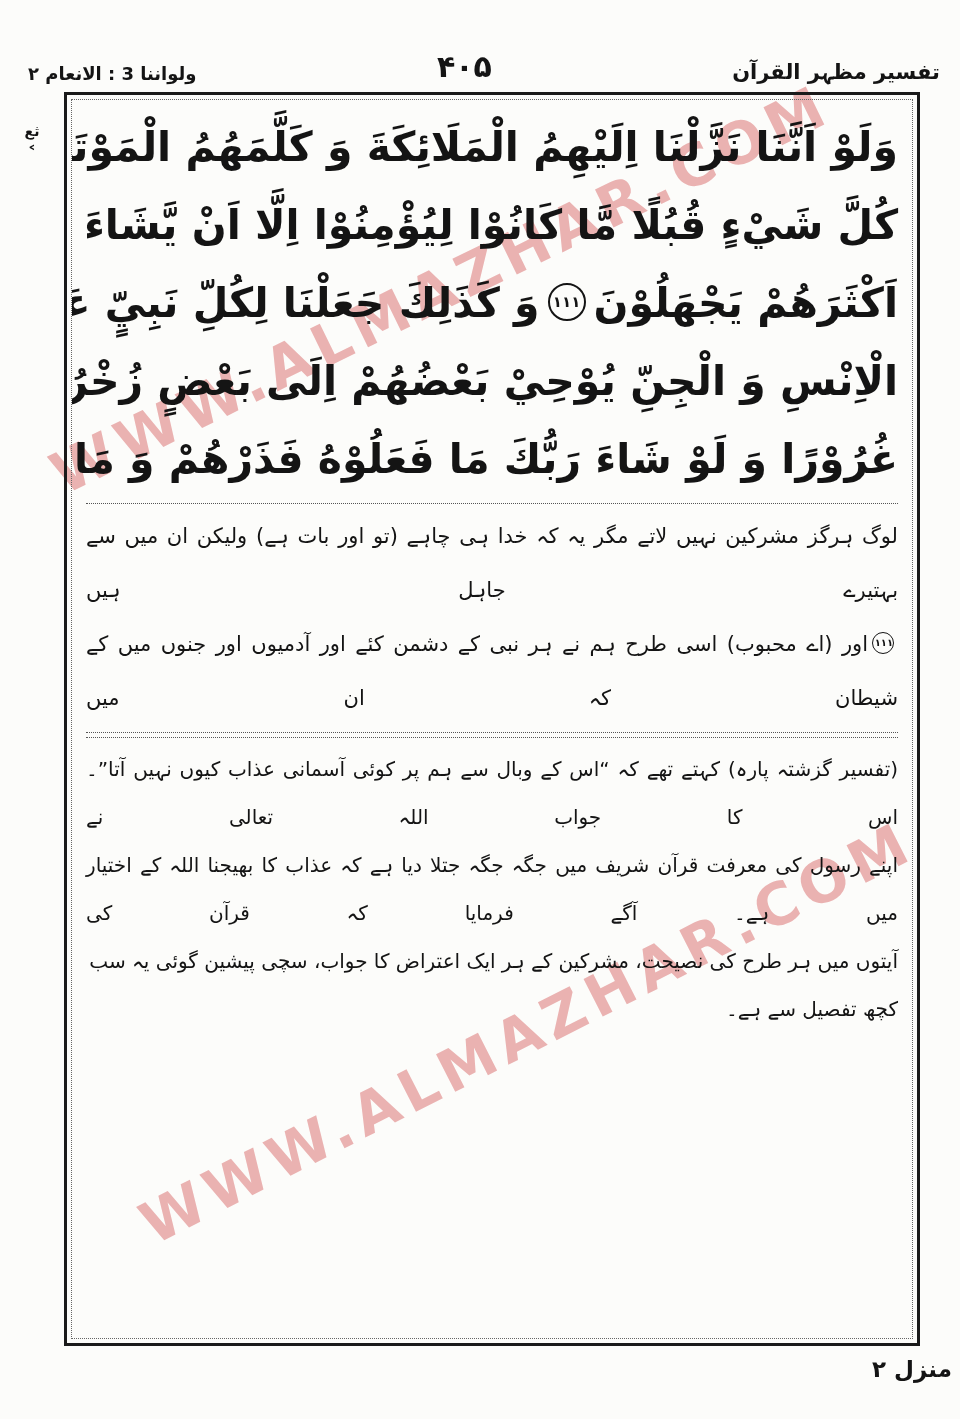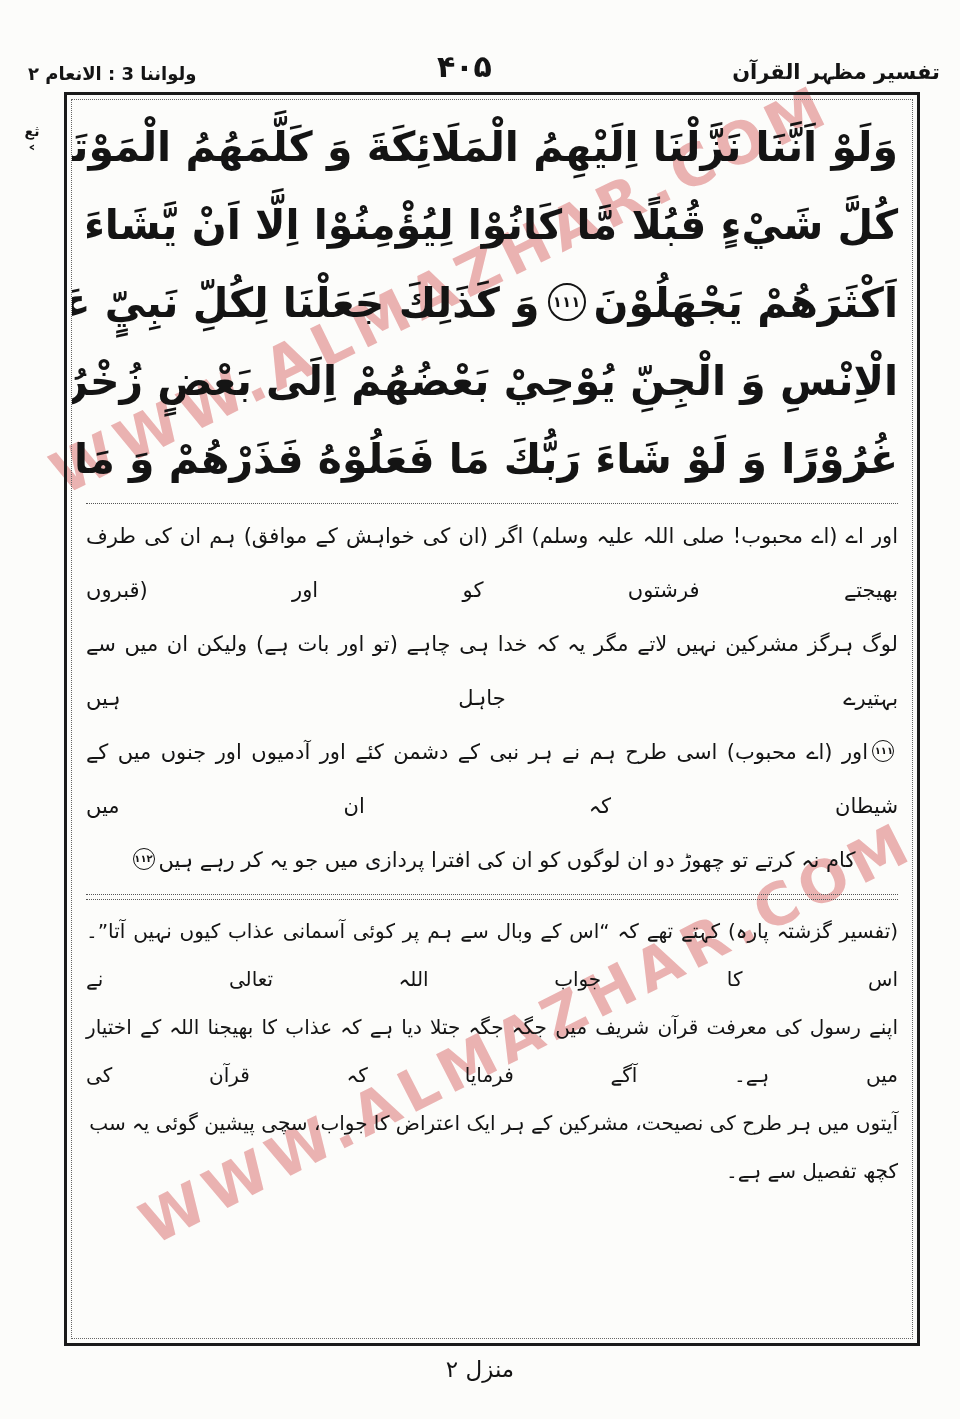--- a/index.html
+++ b/index.html
@@ -61,22 +61,22 @@
   .sline{text-align:right;}
   .cline{text-align:center;}
   .vmark{
     display:inline-block;vertical-align:middle;box-sizing:border-box;
     min-width:22px;height:22px;border:1.5px solid #141414;border-radius:50%;
     font-size:10px;line-height:19px;text-align:center;margin:0 4px 4px;
     font-weight:bold;
   }
   
   .footer{
-    position:absolute;z-index:2;left:0;right:0;top:1356px;
-    text-align:center;font-size:23px;font-weight:normal;direction:rtl;
+    position:absolute;z-index:2;left:0;right:8px;top:1356px;
+    text-align:right;font-size:23px;font-weight:bold;direction:rtl;
   }
 </style>
 </head>
 <body>
 
 <div class="page">
 
   <div class="header">
     <span class="h-title">تفسیر مظہر القرآن</span>
     <span class="h-page">۴۰۵</span>
@@ -108,27 +108,23 @@
           <span>الْاِنْسِ وَ الْجِنِّ يُوْحِيْ بَعْضُهُمْ اِلَى بَعْضٍ زُخْرُفَ الْقَوْلِ</span>
         </div>
         <div class="q-line">
           <span>غُرُوْرًا وَ لَوْ شَاءَ رَبُّكَ مَا فَعَلُوْهُ فَذَرْهُمْ وَ مَا يَفْتَرُوْنَ</span>
         </div>
       </div>
 
       <div class="divider"></div>
 
       <div class="urdu">
-        <div class="t-line jline">اور اے (اے محبوب! صلی اللہ علیہ وسلم) اگر (ان کی خواہش کے موافق) ہم ان کی طرف بھیجتے فرشتوں کو اور (قبروں</div>
         <div class="t-line jline">لوگ ہرگز مشرکین نہیں لاتے مگر یہ کہ خدا ہی چاہے (تو اور بات ہے) ولیکن ان میں سے بہتیرے جاہل ہیں</div>
         <div class="t-line jline">
           <span class="vmark">۱۱۱</span><span>اور (اے محبوب) اسی طرح ہم نے ہر نبی کے دشمن کئے اور آدمیوں اور جنوں میں کے شیطان کہ ان میں</span>
-        </div>
-        <div class="t-line cline">
-          <span>کام نہ کرتے تو چھوڑ دو ان لوگوں کو ان کی افترا پردازی میں جو یہ کر رہے ہیں</span><span class="vmark">۱۱۲</span>
         </div>
       </div>
 
       <div class="divider double"></div>
 
       <div class="urdu">
         <div class="f-line jline">(تفسیر گزشتہ پارہ) کہتے تھے کہ “اس کے وبال سے ہم پر کوئی آسمانی عذاب کیوں نہیں آتا”۔ اس کا جواب اللہ تعالی نے</div>
         <div class="f-line jline">اپنے رسول کی معرفت قرآن شریف میں جگہ جگہ جتلا دیا ہے کہ عذاب کا بھیجنا اللہ کے اختیار میں ہے۔ آگے فرمایا کہ قرآن کی</div>
         <div class="f-line sline">آیتوں میں ہر طرح کی نصیحت، مشرکین کے ہر ایک اعتراض کا جواب، سچی پیشین گوئی یہ سب کچھ تفصیل سے ہے۔</div>
       </div>

